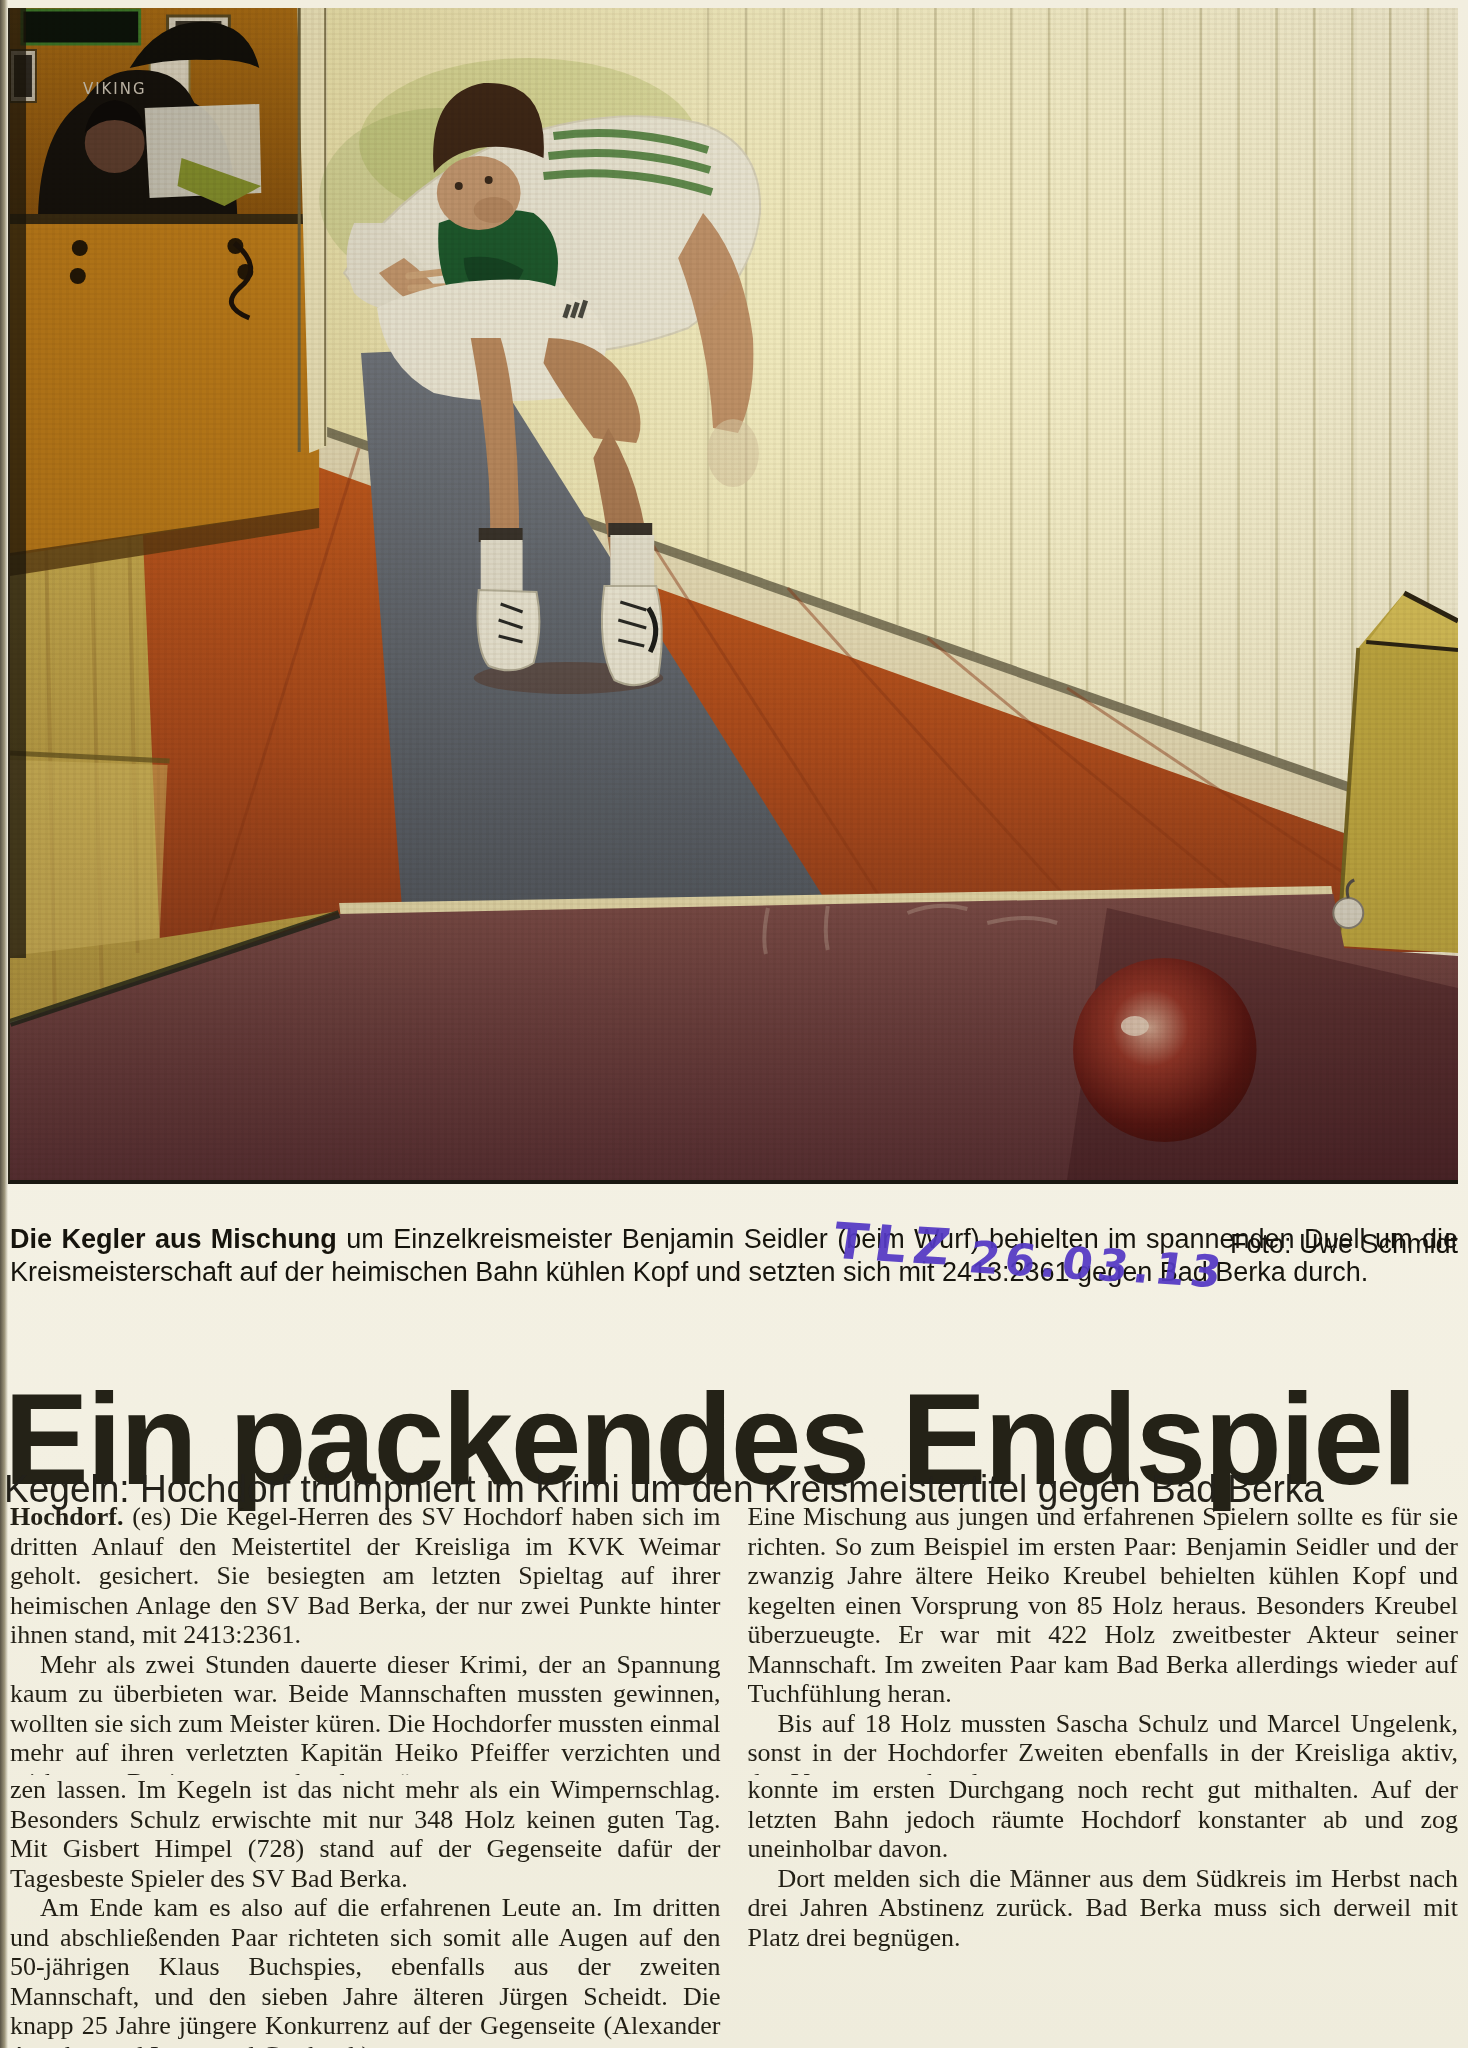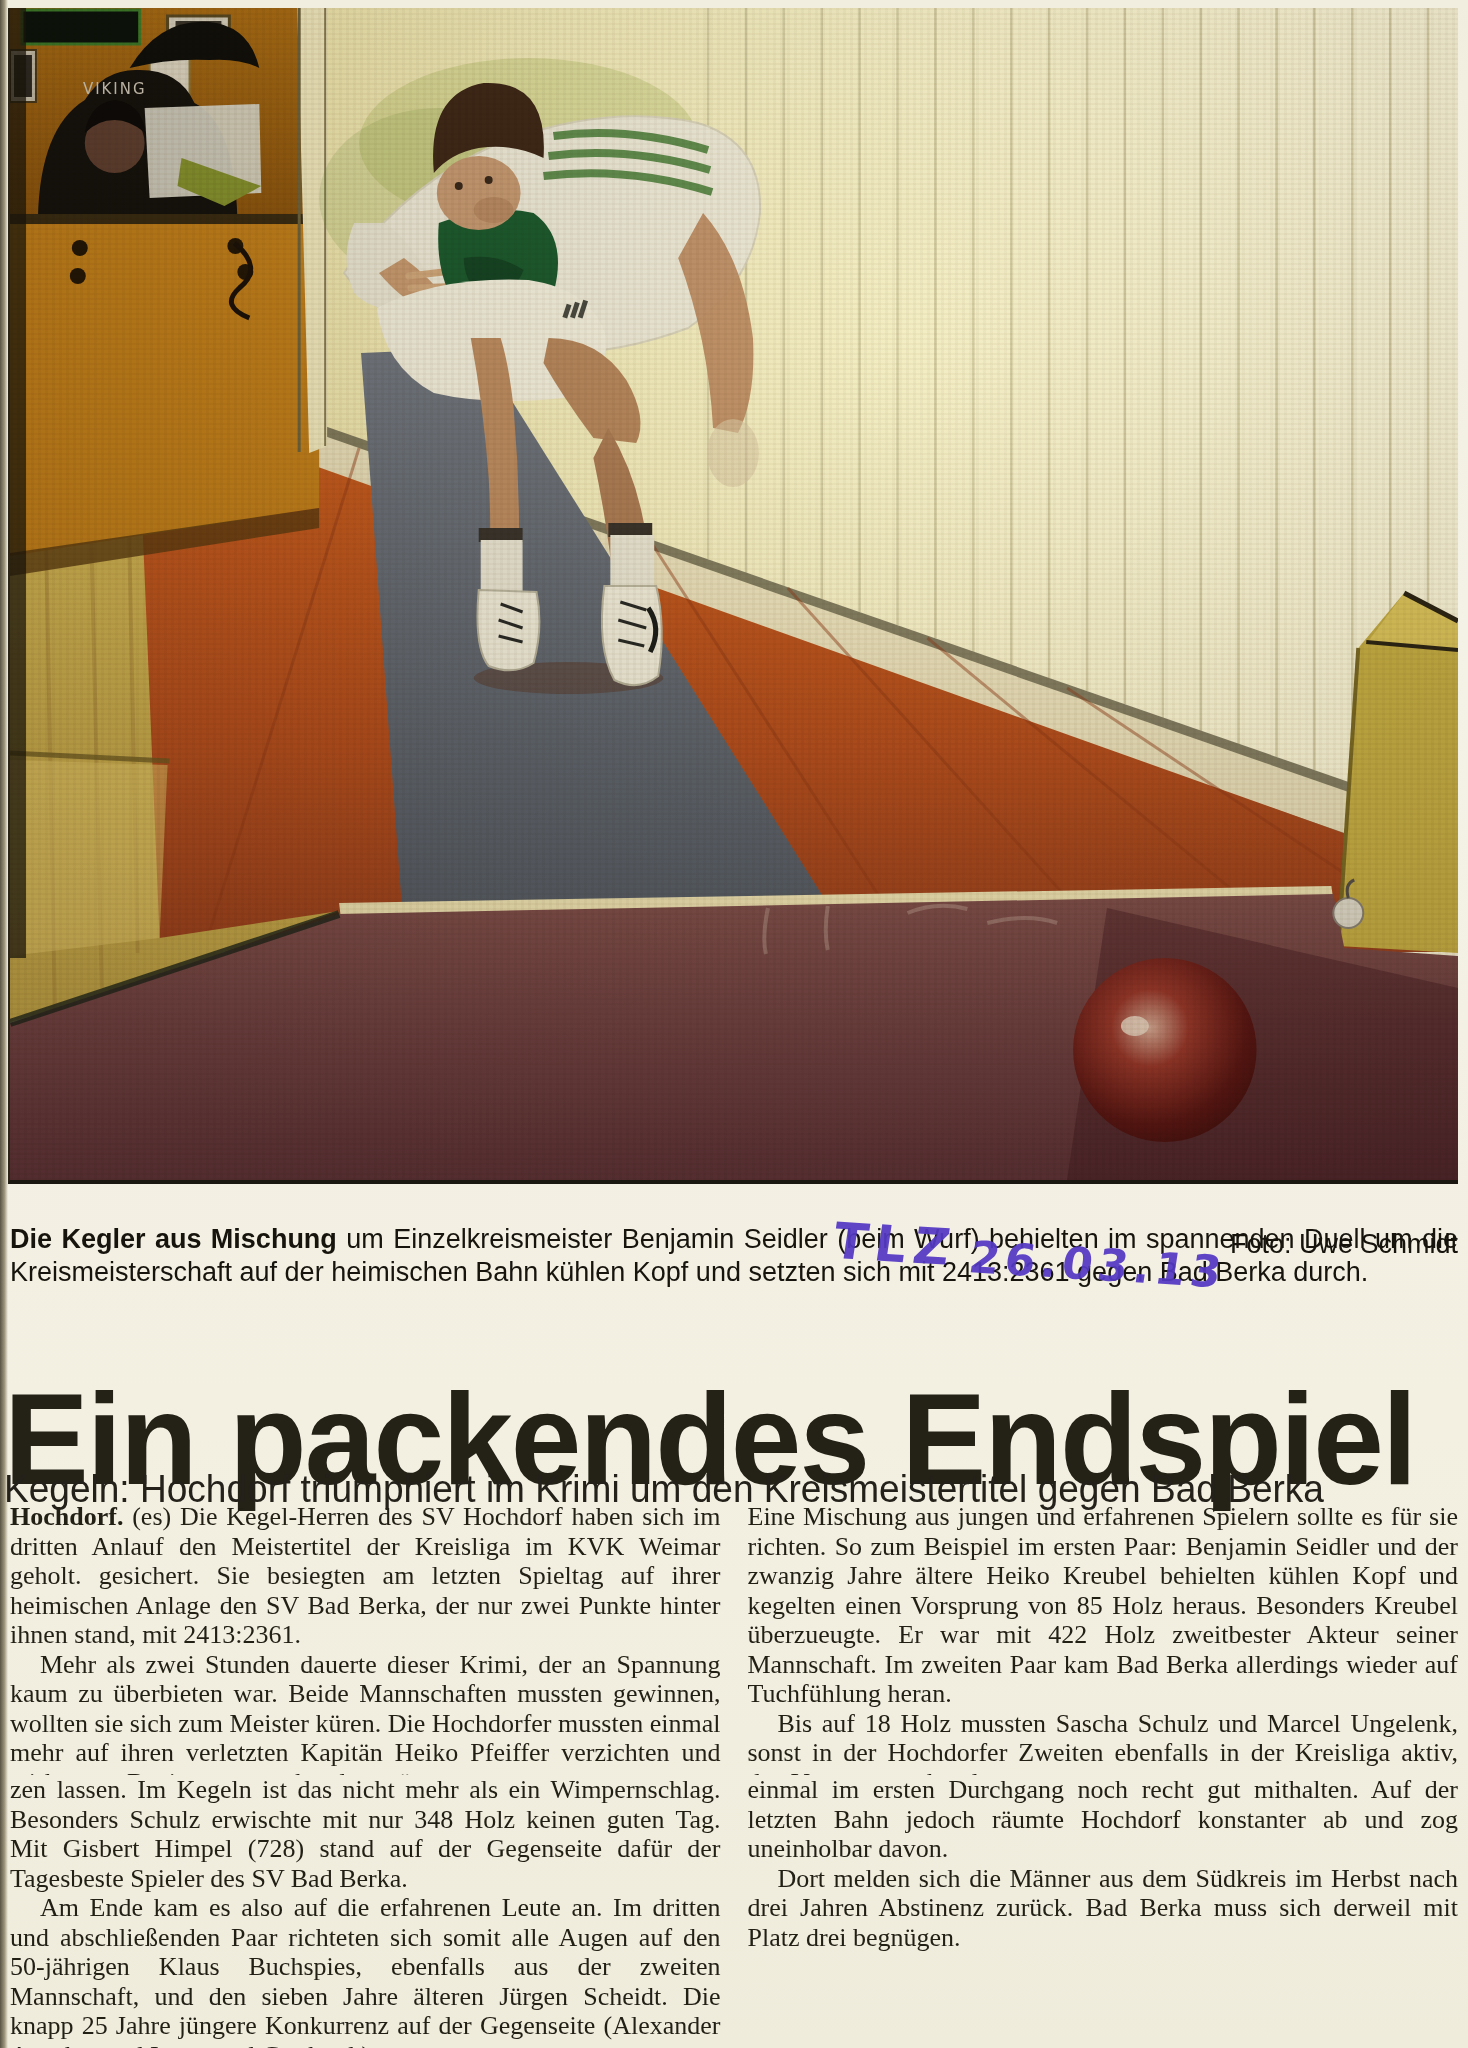--- a/index.html
+++ b/index.html
@@ -303,18 +303,18 @@
       </div>
     <div class="col">
         <p>Eine Mischung aus jungen und erfahrenen Spielern sollte es für sie richten. So zum Beispiel im ersten Paar: Benjamin Seidler und der zwanzig Jahre ältere Heiko Kreubel behielten kühlen Kopf und kegelten einen Vorsprung von 85 Holz heraus. Besonders Kreubel überzueugte. Er war mit 422 Holz zweitbester Akteur seiner Mannschaft. Im zweiten Paar kam Bad Berka allerdings wieder auf Tuchfühlung heran.</p>
         <p>Bis auf 18 Holz mussten Sascha Schulz und Marcel Ungelenk, sonst in der Hochdorfer Zweiten ebenfalls in der Kreisliga aktiv, den Vorsprung schmel-</p>
       </div>
     <div class="col">
         <p>zen lassen. Im Kegeln ist das nicht mehr als ein Wimpernschlag. Besonders Schulz erwischte mit nur 348 Holz keinen guten Tag. Mit Gisbert Himpel (728) stand auf der Gegenseite dafür der Tagesbeste Spieler des SV Bad Berka.</p>
         <p>Am Ende kam es also auf die erfahrenen Leute an. Im dritten und abschließenden Paar richteten sich somit alle Augen auf den 50-jährigen Klaus Buchspies, ebenfalls aus der zweiten Mannschaft, und den sieben Jahre älteren Jürgen Scheidt. Die knapp 25 Jahre jüngere Konkurrenz auf der Gegenseite (Alexander Anacker und Immanuel Gotthardt)</p>
       </div>
     <div class="col">
-        <p>einmal im ersten Durchgang noch recht gut mithalten. Auf der letzten Bahn jedoch räumte Hochdorf konstanter ab und zog uneinholbar davon.</p>
+        <p>konnte im ersten Durchgang noch recht gut mithalten. Auf der letzten Bahn jedoch räumte Hochdorf konstanter ab und zog uneinholbar davon.</p>
         <p>Dort melden sich die Männer aus dem Südkreis im Herbst nach drei Jahren Abstinenz zurück. Bad Berka muss sich derweil mit Platz drei begnügen.</p>
       </div>
   </div>
 
 </div>
 
 </body></html>

